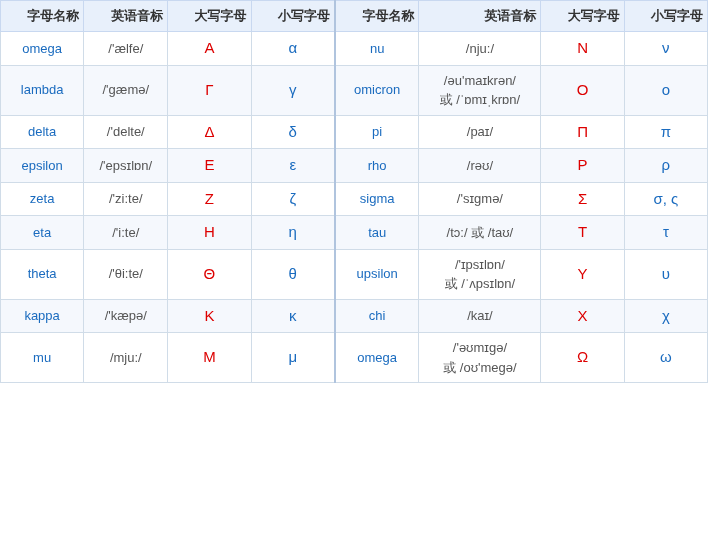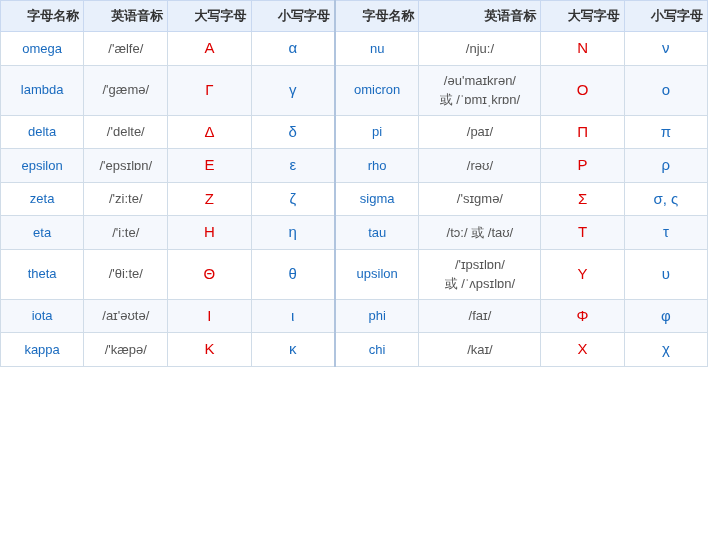--- a/index.html
+++ b/index.html
@@ -138,33 +138,33 @@
         <td class="name-col">theta</td>
         <td class="phonetic-col">/'θi:te/</td>
         <td class="upper-col">Θ</td>
         <td class="lower-col">θ</td>
         <td class="name-col divider">upsilon</td>
         <td class="phonetic-col">/'ɪpsɪlɒn/<br>或 /ˈʌpsɪlɒn/</td>
         <td class="upper-col">Υ</td>
         <td class="lower-col">υ</td>
       </tr>
       <tr>
-        <td class="name-col">iota</td>
-        <td class="phonetic-col">/aɪ'əʊtə/</td>
-        <td class="upper-col">Ι</td>
-        <td class="lower-col">ι</td>
-        <td class="name-col divider">phi</td>
-        <td class="phonetic-col">/faɪ/</td>
-        <td class="upper-col">Φ</td>
-        <td class="lower-col">φ</td>
-      </tr>
-      <tr>
         <td class="name-col">kappa</td>
         <td class="phonetic-col">/'kæpə/</td>
         <td class="upper-col">Κ</td>
         <td class="lower-col">κ</td>
         <td class="name-col divider">chi</td>
         <td class="phonetic-col">/kaɪ/</td>
         <td class="upper-col">Χ</td>
         <td class="lower-col">χ</td>
       </tr>
+      <tr>
+        <td class="name-col">mu</td>
+        <td class="phonetic-col">/mju:/</td>
+        <td class="upper-col">Μ</td>
+        <td class="lower-col">μ</td>
+        <td class="name-col divider">omega</td>
+        <td class="phonetic-col">/'əʊmɪgə/<br>或 /oʊ'megə/</td>
+        <td class="upper-col">Ω</td>
+        <td class="lower-col">ω</td>
+      </tr>
     </tbody>
 </table>
 
 </body></html>

